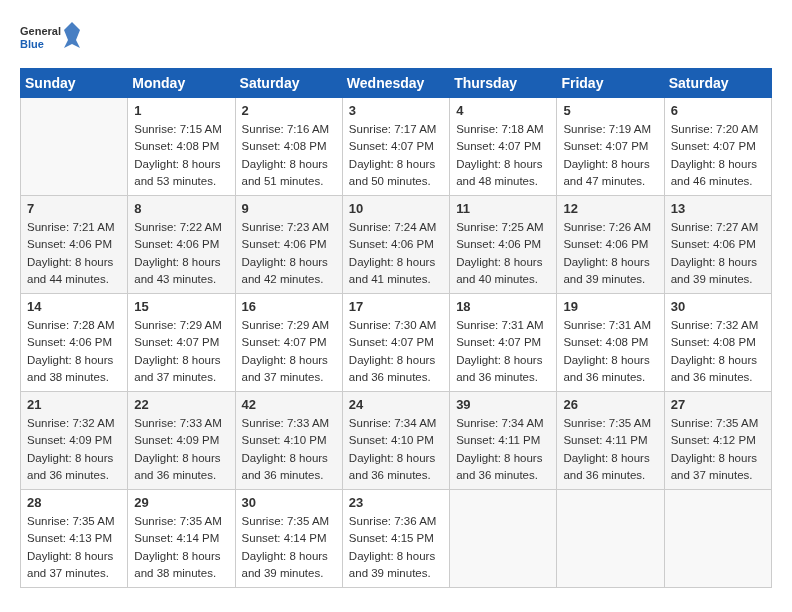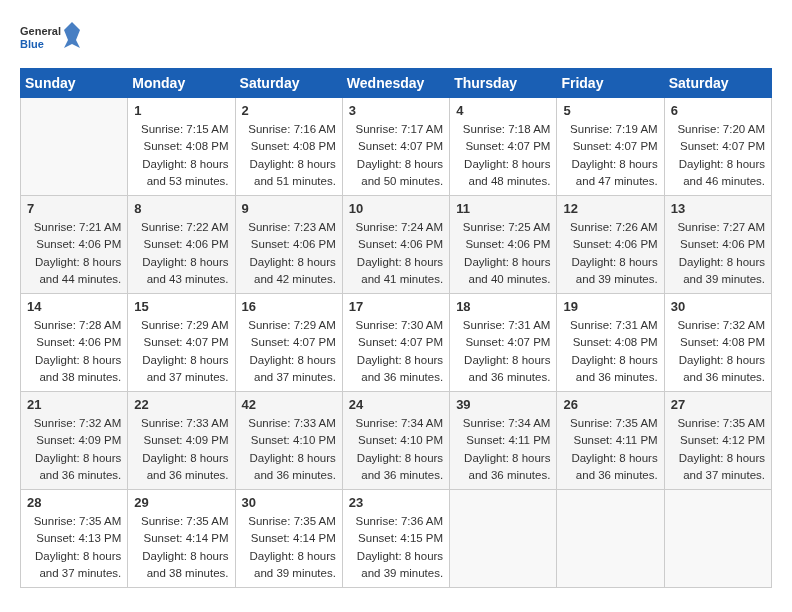--- a/index.html
+++ b/index.html
@@ -63,21 +63,20 @@
     }
     .day-number {
       font-weight: bold;
       font-size: 13px;
       display: block;
       margin-bottom: 3px;
     }
     .day-info {
       line-height: 1.5;
       font-size: 11.5px;
-      text-align: right;
     }
     .calendar tr:nth-child(even) td {
       background-color: #f5f5f5;
     }
     .calendar tr:nth-child(odd) td {
       background-color: #ffffff;
     }
     .calendar tr:nth-child(even) td.empty {
       background-color: #eeeeee;
     }

